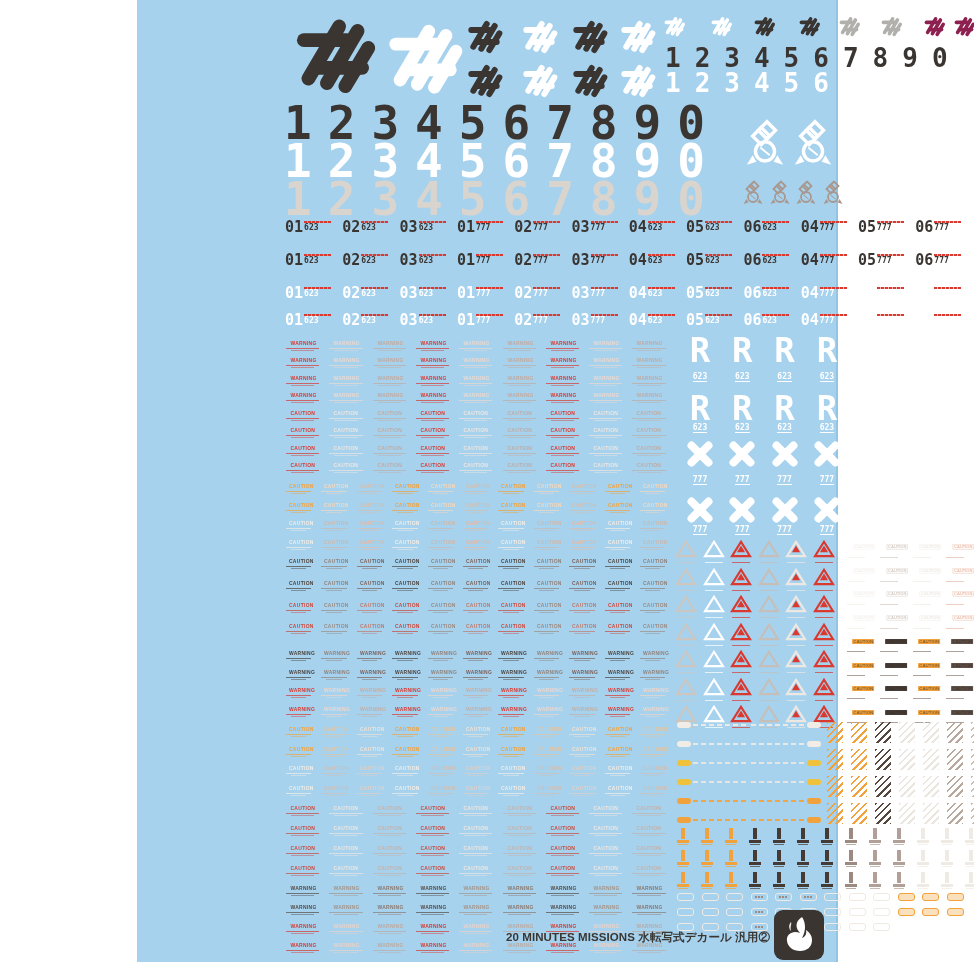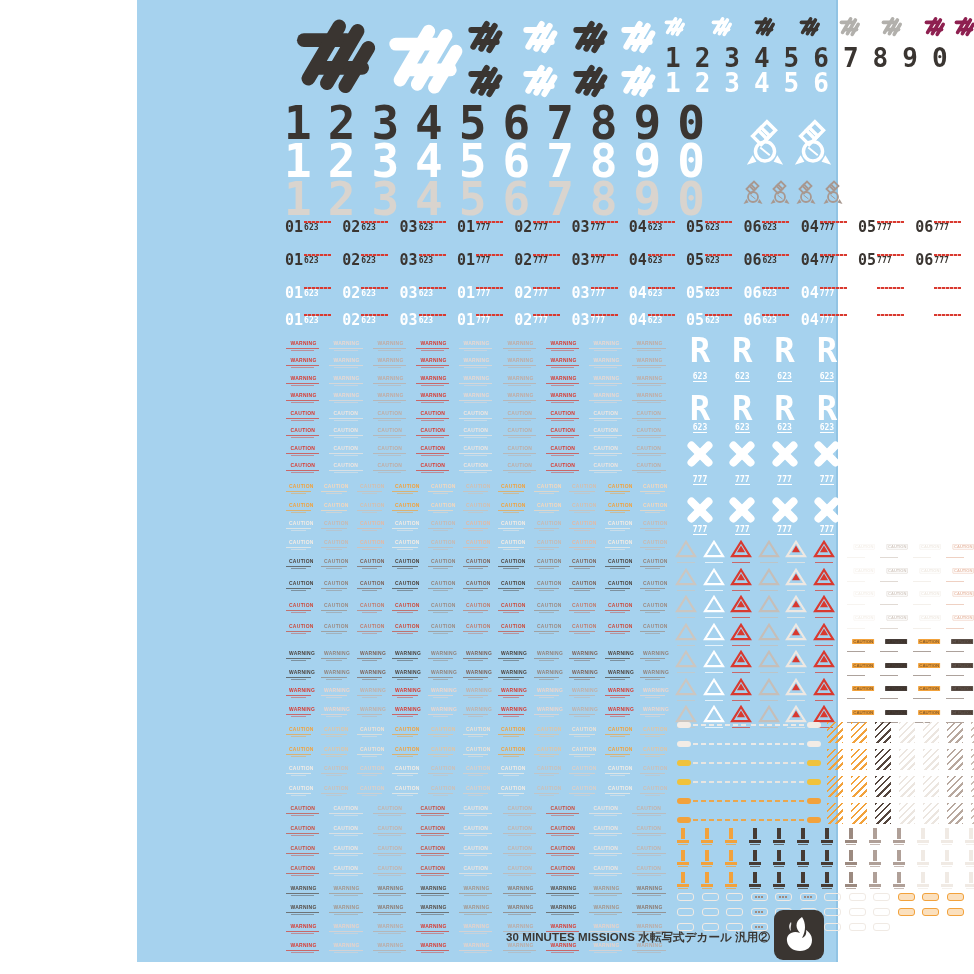--- a/index.html
+++ b/index.html
@@ -2630,21 +2630,21 @@
     </div>
     <div class="a ppl" style="left:687px;top:923px;color:#f0eae4;">
         </div>
     <div class="a ppl" style="left:711.5px;top:923px;color:#f0eae4;">
         </div>
     <div class="a ppl" style="left:736px;top:923px;color:#f0eae4;">
         </div>
   </div>
 
 <div class="footer">
-  <div>30 MINUTES MISSIONS 水転写式デカール 汎用②</div>
+  <div>20 MINUTES MISSIONS 水転写式デカール 汎用②</div>
 </div>
 
 <div class="badge">
   <svg class="full" viewBox="0 0 50 50">
     <rect width="50" height="50" rx="9" fill="#3a3531"></rect>
     <path fill="#ffffff" d="M28 7c-8 5-6 12-2 16-7-3-14 1-13 8 .8 6 6 10 13 10 7 0 12-4 12-11 0-5-3-8-6-10 1 4-1 7-4 8 4-7 4-15 0-21z"></path>
     <path fill="#ffffff" opacity=".85" d="M17 12c-3 3-2 7 0 9-1-4 1-7 0-9z"></path>
   </svg>
 </div>
 

